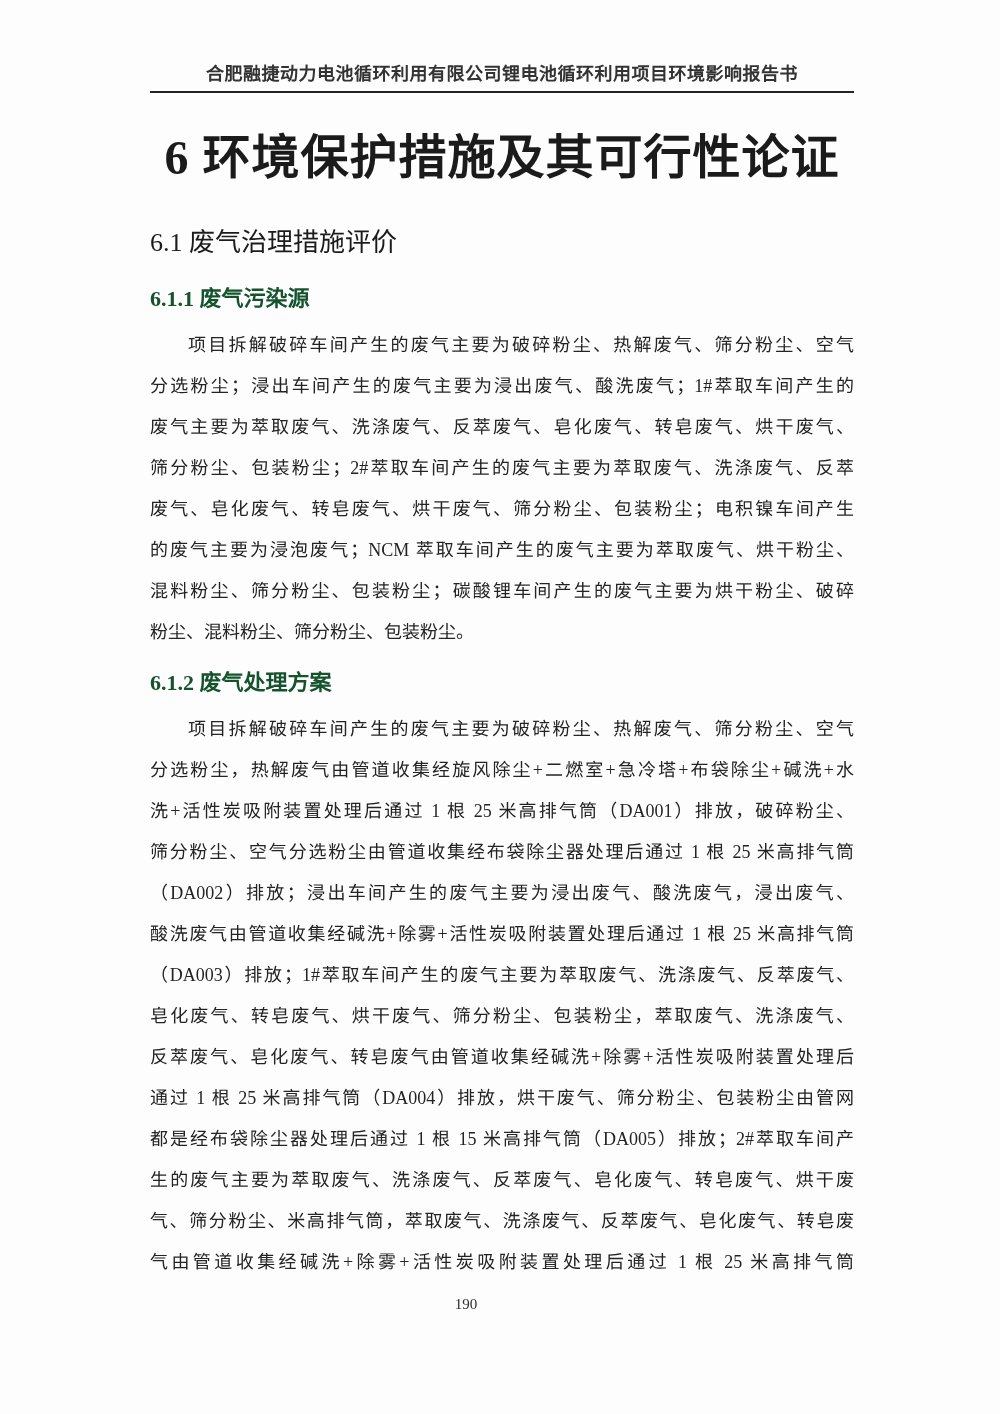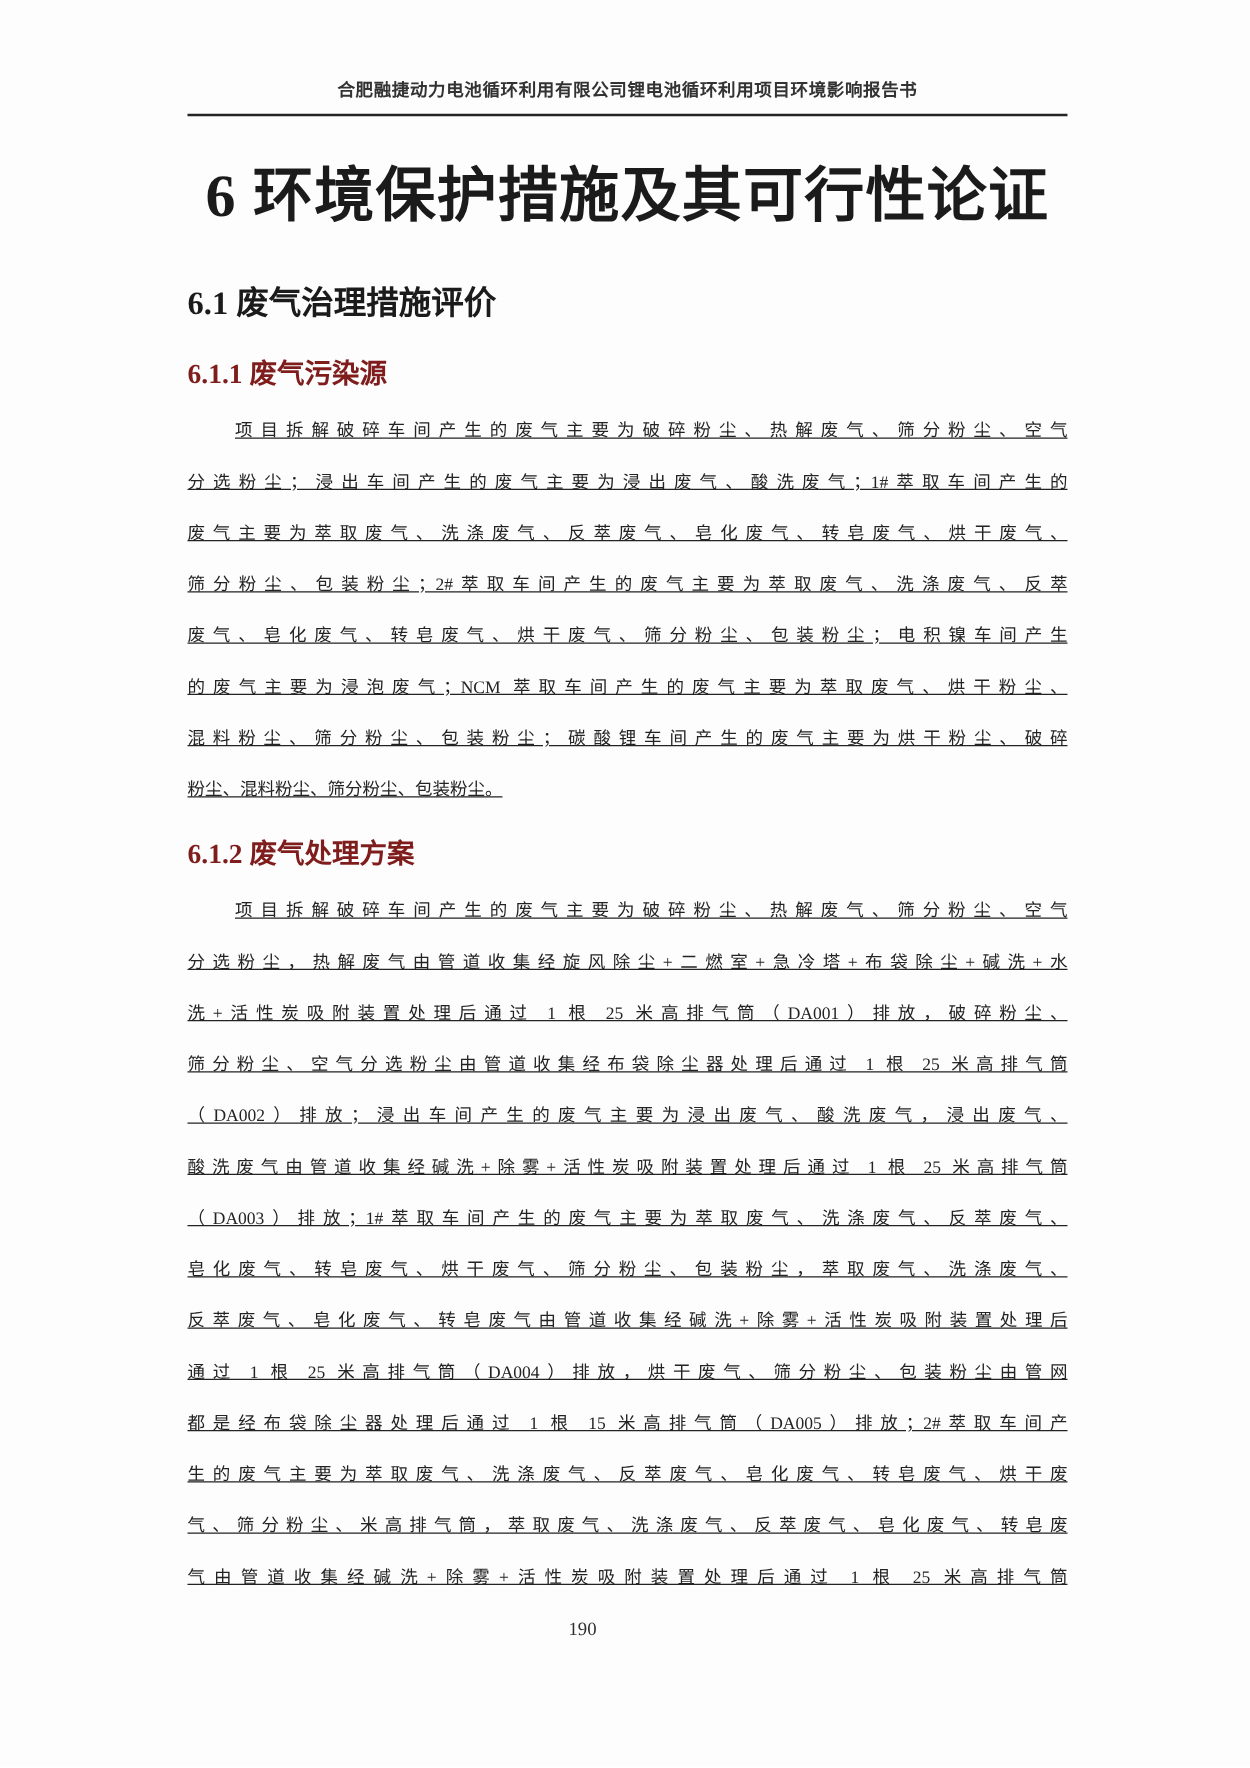--- a/index.html
+++ b/index.html
@@ -21,60 +21,59 @@
     overflow: hidden;
   }
   .header {
     margin: 0 146px 0 150px;
     padding-top: 64px;
     padding-bottom: 7px;
     border-bottom: 2px solid #242424;
   }
   .header-text {
     text-align: center;
-    font-size: 14px;
+    font-size: 18px;
     font-weight: bold;
     color: #333333;
     letter-spacing: 0.5px;
     line-height: 20px;
   }
   .content {
     margin: 0 146px 0 150px;
   }
   .chapter-title {
     margin: 40px 0 0 0;
     font-size: 48px;
     font-weight: bold;
     text-align: center;
     letter-spacing: 1px;
     line-height: 50px;
     color: #1b1b1b;
   }
   .h2 {
     margin: 44px 0 4px 0;
     font-size: 26px;
-    font-weight: bold;
+    font-weight: normal;
     line-height: 32px;
     color: #1b1b1b;
   }
   .h3 {
     margin: 26px 0 0 0;
     font-size: 22px;
     font-weight: bold;
     line-height: 28px;
-    color: #7f1d1d;
+    color: #14532d;
   }
   .h3.second {
     margin-top: 16px;
   }
   .para {
     margin-top: 12px;
-    font-size: 14px;
+    font-size: 18px;
     color: #232323;
-    text-decoration: underline;
   }
   .line {
     line-height: 41px;
     text-align: justify;
     text-align-last: justify;
     text-justify: inter-character;
   }
   .line.indent {
     text-indent: 38px;
   }

